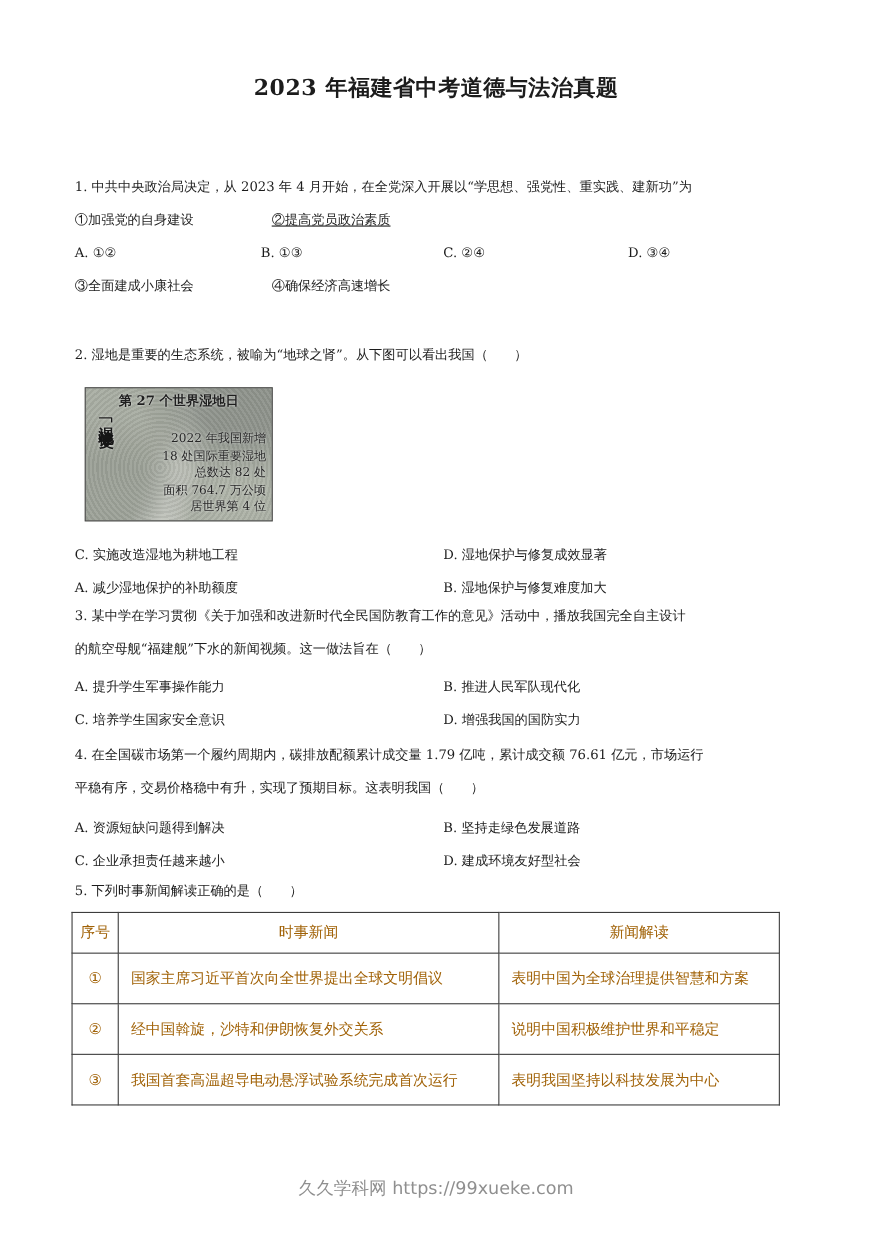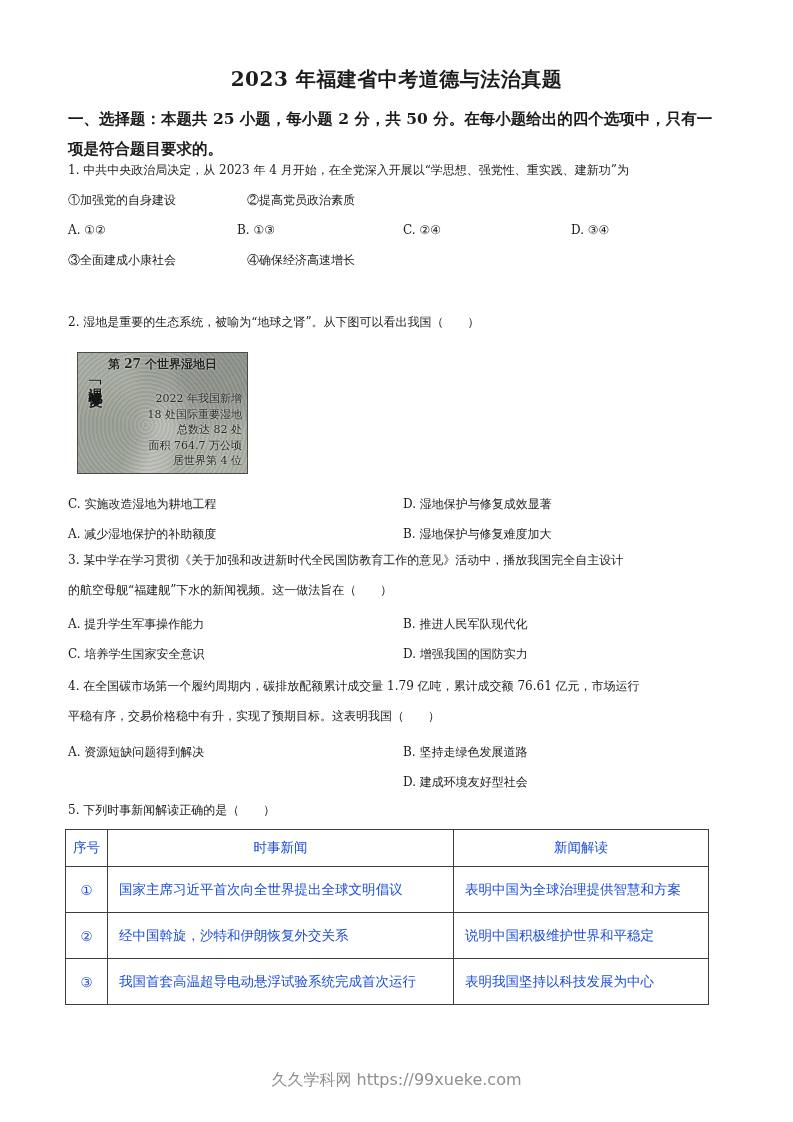--- a/index.html
+++ b/index.html
@@ -41,21 +41,21 @@
     text-shadow:0 0 2px rgba(255,255,255,.8);
   }
   .fig-lines{
     position:absolute;right:5px;top:38px;text-align:right;
     font-size:11px;line-height:15.5px;color:#262626;
     text-shadow:0 0 2px rgba(255,255,255,.8);
   }
   
   .qtable{position:absolute;left:65px;top:829px;border-collapse:collapse;table-layout:fixed;}
   .qtable td,.qtable th{
-    border:1px solid #3d3d3d;font-weight:normal;font-size:13.5px;color:#1d4ed8;
+    border:1px solid #3d3d3d;font-weight:normal;font-size:13.5px;color:#a16207;
     padding:0;overflow:hidden;white-space:nowrap;
   }
   .qtable .c-no{width:41px;text-align:center;}
   .qtable .c-news{width:334px;}
   .qtable .c-read{width:243px;}
   .qtable thead td{height:36px;text-align:center;}
   .qtable tbody td{height:45px;}
   .qtable tbody .c-news,.qtable tbody .c-read{padding-left:11px;}
   .footer{
     position:absolute;top:1066px;left:0;width:100%;height:28px;line-height:28px;
@@ -63,30 +63,26 @@
     font-family:"DejaVu Sans","Liberation Sans",sans-serif;
   }
 </style>
 </head>
 <body>
 
 <div class="page">
 
   <div class="title">2023 年福建省中考道德与法治真题</div>
 
-  <div class="section">
-    <div class="bline">一、选择题：本题共 25 小题，每小题 2 分，共 50 分。在每小题给出的四个选项中，只有一</div>
-    <div class="bline">项是符合题目要求的。</div>
-  </div>
 
   <div class="block" style="top:155px;">
     <div class="bline">1. 中共中央政治局决定，从 2023 年 4 月开始，在全党深入开展以“学思想、强党性、重实践、建新功”为</div>
     <div class="row">
       <span style="left:0;">①加强党的自身建设</span>
-      <span style="left:179px;">②提高党员政治素质</span>
+      <span style="left:179px;text-decoration:underline;">②提高党员政治素质</span>
     </div>
     <div class="row">
       <span style="left:0;">A. ①②</span>
       <span style="left:169px;">B. ①③</span>
       <span style="left:335px;">C. ②④</span>
       <span style="left:503px;">D. ③④</span>
     </div>
     <div class="row">
       <span style="left:0;">③全面建成小康社会</span>
       <span style="left:179px;">④确保经济高速增长</span>
@@ -138,20 +134,21 @@
   <div class="block" style="top:671px;">
     <div class="bline">4. 在全国碳市场第一个履约周期内，碳排放配额累计成交量 1.79 亿吨，累计成交额 76.61 亿元，市场运行</div>
     <div class="bline">平稳有序，交易价格稳中有升，实现了预期目标。这表明我国（　　）</div>
   </div>
   <div class="block" style="top:737px;">
     <div class="row">
       <span style="left:0;">A. 资源短缺问题得到解决</span>
       <span style="left:335px;">B. 坚持走绿色发展道路</span>
     </div>
     <div class="row">
+      <span style="left:0;">C. 企业承担责任越来越小</span>
       <span style="left:335px;">D. 建成环境友好型社会</span>
     </div>
   </div>
 
   <div class="block" style="top:795px;">
     <div class="bline">5. 下列时事新闻解读正确的是（　　）</div>
   </div>
 
   <table class="qtable">
     <thead>

